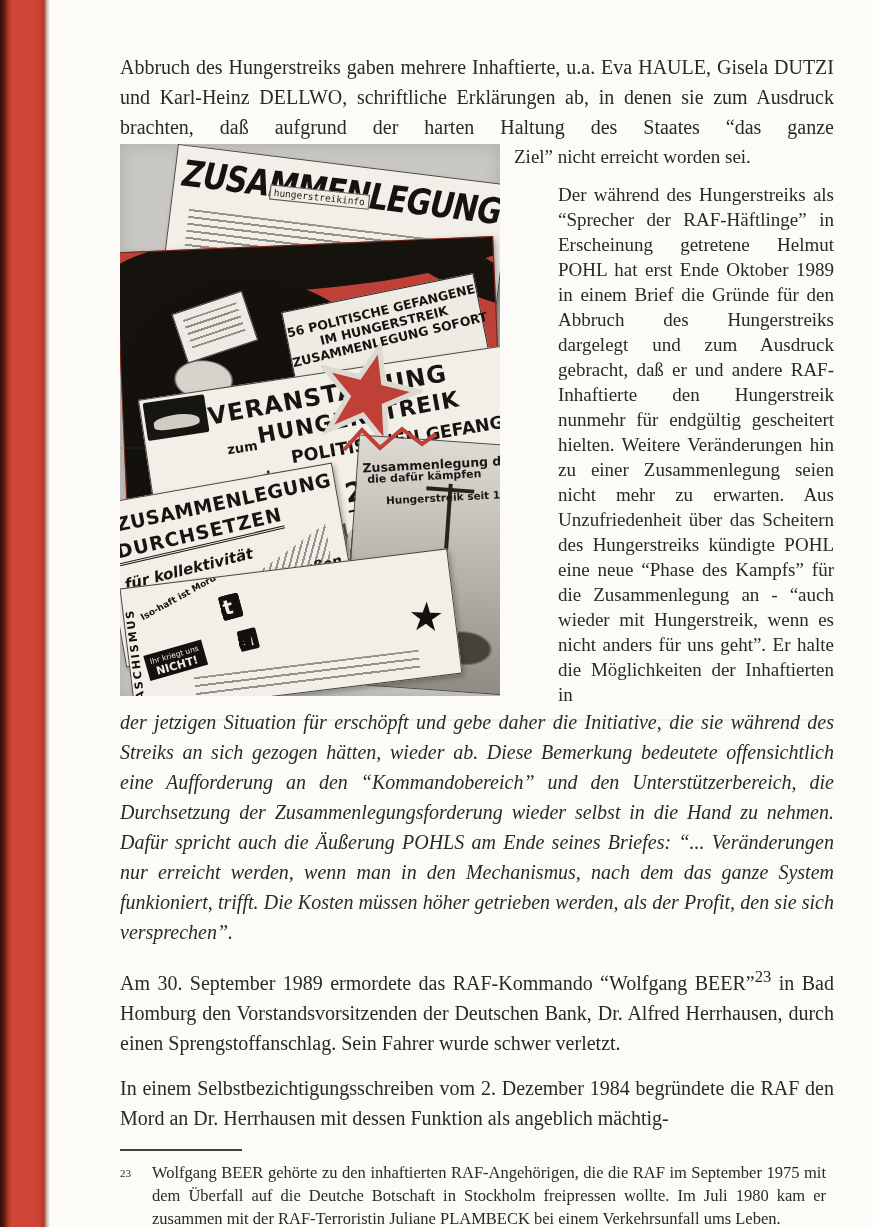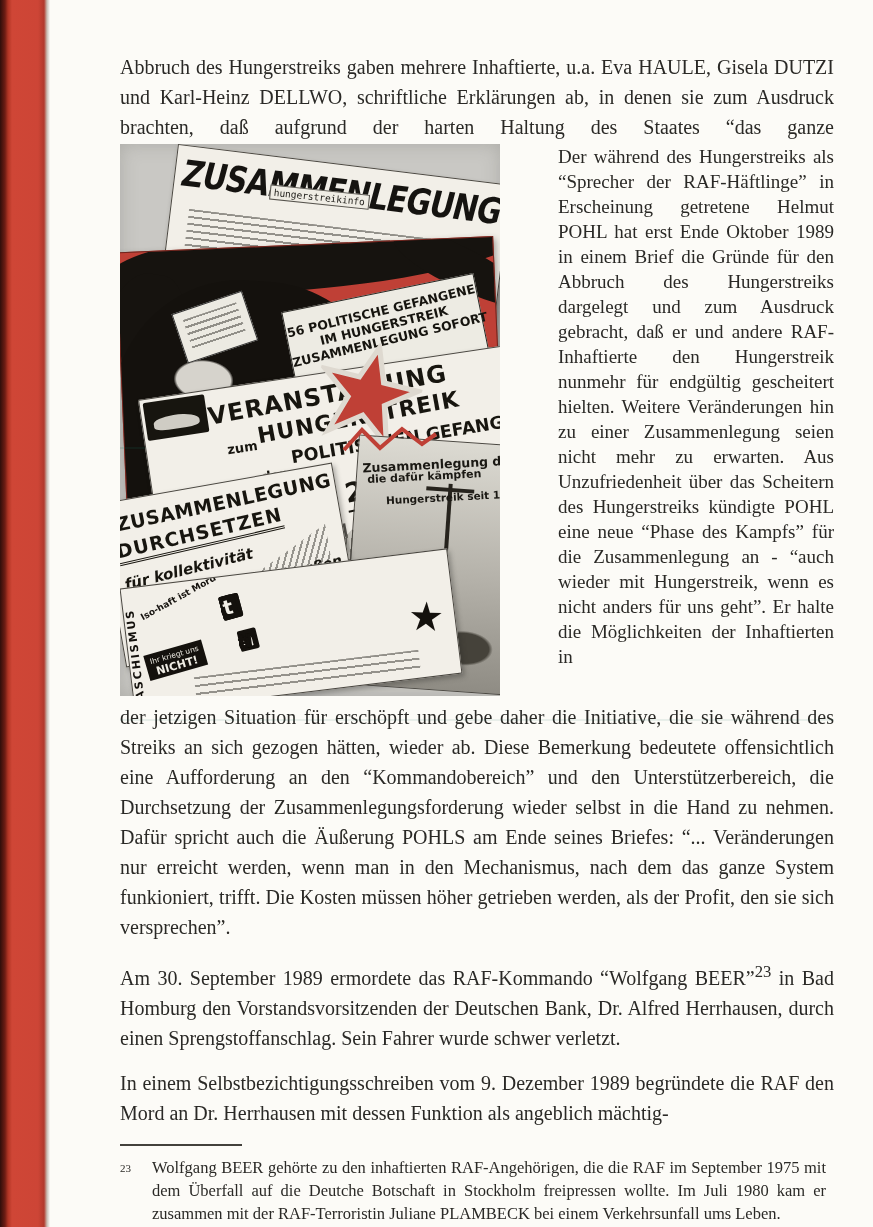--- a/index.html
+++ b/index.html
@@ -20,21 +20,21 @@
   p.body.lastfull{ text-align-last:justify; margin-bottom:0; }
   .wrap-row{ display:flex; align-items:flex-start; }
   .figure{
     position:relative; width:380px; height:552px; flex:0 0 380px;
     margin:2px 14px 6px 0; background:#c9c8c4; overflow:hidden;
     box-shadow:inset 0 0 18px rgba(90,90,85,.25);
   }
   .rightcol{ flex:1 1 auto; font-size:19px; line-height:25px; text-align:justify; padding-top:2px;}
   .rightcol p{ margin:0 0 13px 0; }
   .rightcol p.colend{ text-align-last:justify; margin-bottom:0;margin-left:44px;}
-  .cont{ margin-top:12px; }
+  .cont{ margin-top:12px;font-style:italic; }
   .fnrule{ width:122px; border:0; border-top:2px solid #43413c; margin:16px 0 10px 0; }
   .footnote{ display:flex; font-size:16.5px; line-height:23px; width:706px; }
   .fnmark{ flex:0 0 32px; font-size:11px; vertical-align:top; padding-top:1px; }
   .fntext{ flex:1; text-align:justify; }
 
   
   .figure *{ position:absolute; box-sizing:border-box; }
   .sans{ font-family:"DejaVu Sans", sans-serif; }
   .poster{ background:#f2efe8; border:1px solid #4a4741; box-shadow:2px 3px 5px rgba(40,40,38,.35); }
   .fakelines{ background:repeating-linear-gradient(180deg, rgba(70,68,62,.55) 0 2px, rgba(0,0,0,0) 2px 7px); }
@@ -258,29 +258,30 @@
               <span>c</span>
               <span>h</span>
               <span>t</span>
             </div>
           <div class="bc-star">★</div>
           <div class="bc-fake"></div>
         </div>
       </div>
 
       <div class="rightcol">
+        <p>Ziel” nicht erreicht worden sei.</p>
         <p class="colend">Der während des Hungerstreiks als “Sprecher der RAF-Häftlinge” in Erscheinung getretene Helmut POHL hat erst Ende Oktober 1989 in einem Brief die Gründe für den Abbruch des Hungerstreiks dargelegt und zum Ausdruck gebracht, daß er und andere RAF-Inhaftierte den Hungerstreik nunmehr für endgültig gescheitert hielten. Weitere Veränderungen hin zu einer Zusammenlegung seien nicht mehr zu erwarten. Aus Unzufriedenheit über das Scheitern des Hungerstreiks kündigte POHL eine neue “Phase des Kampfs” für die Zusammenlegung an - “auch wieder mit Hungerstreik, wenn es nicht anders für uns geht”. Er halte die Möglichkeiten der Inhaftierten in</p>
       </div>
     </div>
 
     <p class="body cont">der jetzigen Situation für erschöpft und gebe daher die Initiative, die sie während des Streiks an sich gezogen hätten, wieder ab. Diese Bemerkung bedeutete offensichtlich eine Aufforderung an den “Kommandobereich” und den Unterstützerbereich, die Durchsetzung der Zusammenlegungsforderung wieder selbst in die Hand zu nehmen. Dafür spricht auch die Äußerung POHLS am Ende seines Briefes: “... Veränderungen nur erreicht werden, wenn man in den Mechanismus, nach dem das ganze System funkioniert, trifft. Die Kosten müssen höher getrieben werden, als der Profit, den sie sich versprechen”.</p>
 
     <p class="body"><span>Am 30. September 1989 ermordete das RAF-Kommando “Wolfgang BEER”</span><sup>23</sup><span> in Bad Homburg den Vorstandsvorsitzenden der Deutschen Bank, Dr. Alfred Herrhausen, durch einen Sprengstoffanschlag. Sein Fahrer wurde schwer verletzt.</span></p>
 
-    <p class="body">In einem Selbstbezichtigungsschreiben vom 9. Dezember 1989 begründete die RAF den Mord an Dr. Herrhausen mit dessen Funktion als angeblich mächtig-</p>
+    <p class="body">In einem Selbstbezichtigungsschreiben vom 2. Dezember 1984 begründete die RAF den Mord an Dr. Herrhausen mit dessen Funktion als angeblich mächtig-</p>
 
     <hr class="fnrule">
 
     <div class="footnote">
       <div class="fnmark">23</div>
       <div class="fntext">Wolfgang BEER gehörte zu den inhaftierten RAF-Angehörigen, die die RAF im September 1975 mit dem Überfall auf die Deutche Botschaft in Stockholm freipressen wollte. Im Juli 1980 kam er zusammen mit der RAF-Terroristin Juliane PLAMBECK bei einem Verkehrsunfall ums Leben.</div>
     </div>
 
   </div>
 

